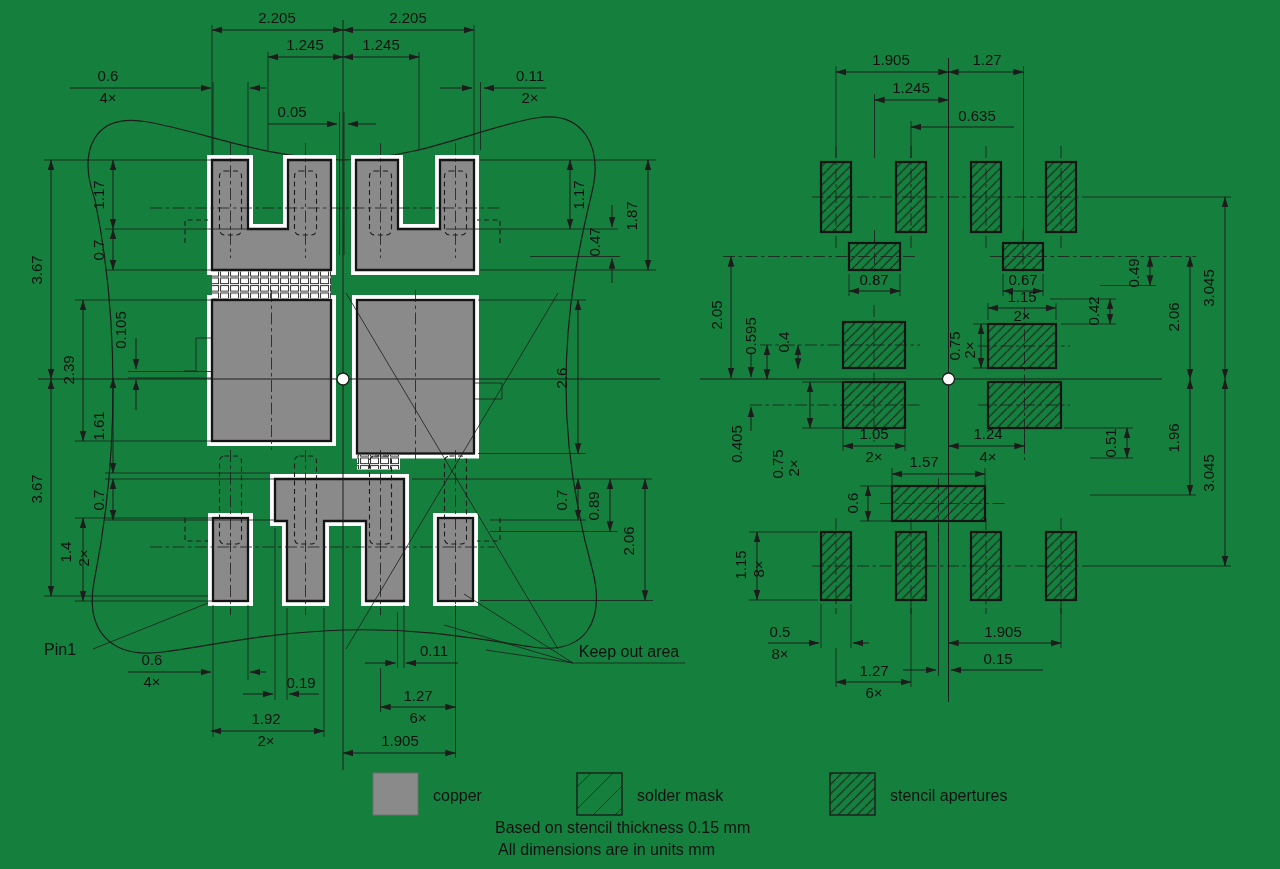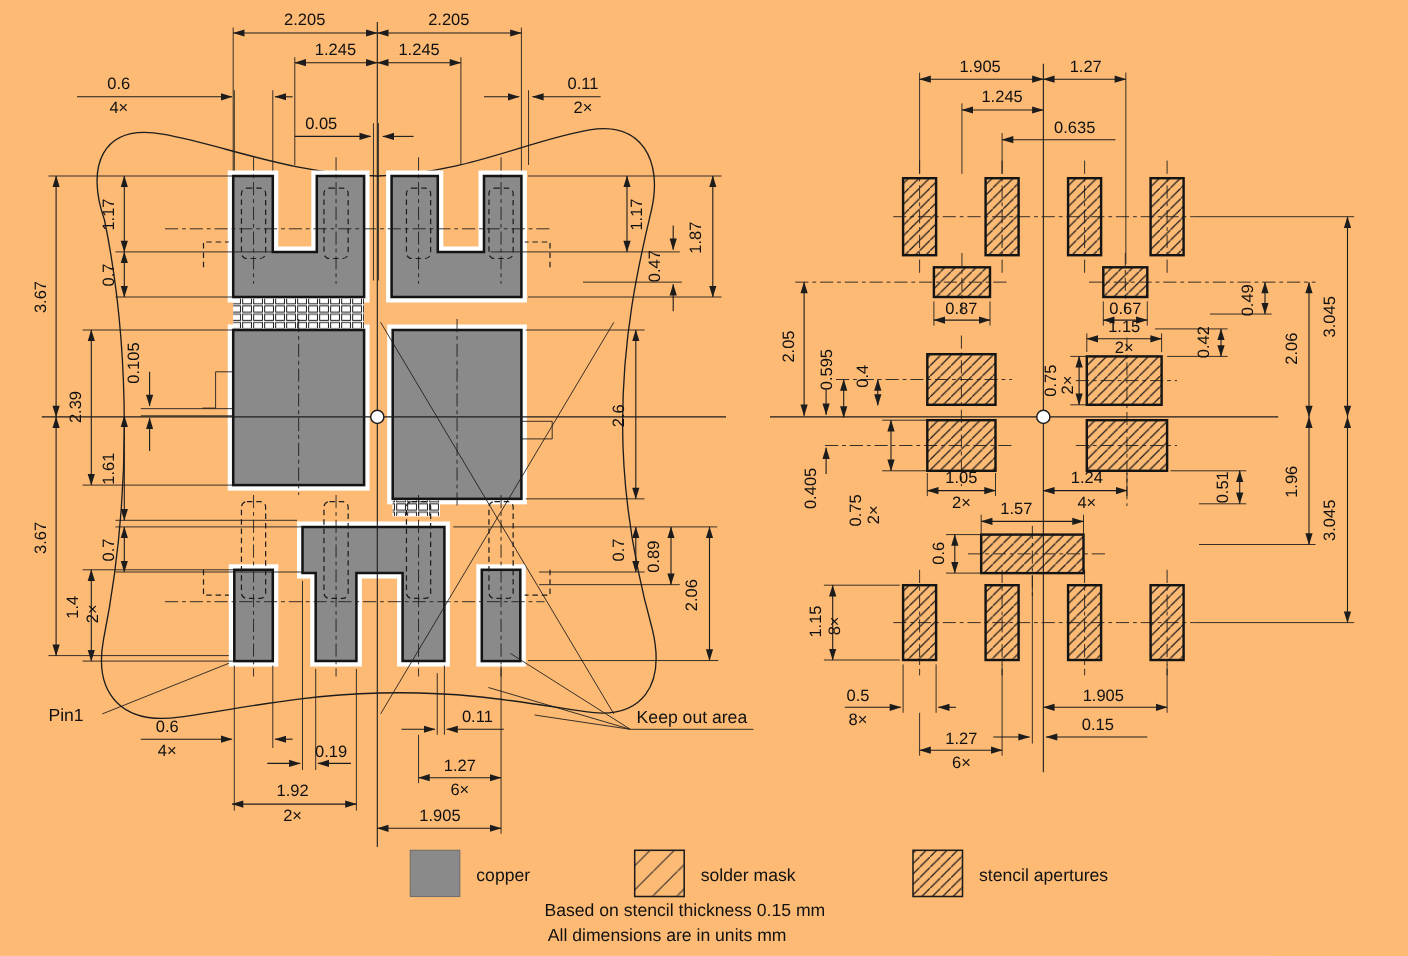--- a/index.html
+++ b/index.html
@@ -1,16 +1,16 @@
 <!DOCTYPE html>
 <html><head>
 <meta charset="utf-8">
 <style>
   html,body{margin:0;padding:0;background:#fff;}
-  #stage{width:1280px;height:869px;position:relative;background:#fdba74;font-family:"Liberation Sans",sans-serif;}
+  #stage{width:1280px;height:869px;position:relative;background:#15803d;font-family:"Liberation Sans",sans-serif;}
   svg text{font-family:"Liberation Sans",sans-serif;fill:#111;}
   .t{font-size:15px;}
   .tl{font-size:16px;}
   .mid{text-anchor:middle;}
   .dim{stroke:#1c1c1c;stroke-width:1;fill:none;}
   .ext{stroke:#1c1c1c;stroke-width:0.8;fill:none;}
   .axis{stroke:#1c1c1c;stroke-width:1;fill:none;}
   .cl{stroke:#1c1c1c;stroke-width:0.8;stroke-dasharray:12 3.5 3.5 3.5;fill:none;}
   .dash{stroke:#1c1c1c;stroke-width:1.1;stroke-dasharray:5 3.5;fill:none;}
   .pad{stroke:#141414;stroke-width:2.3;}

